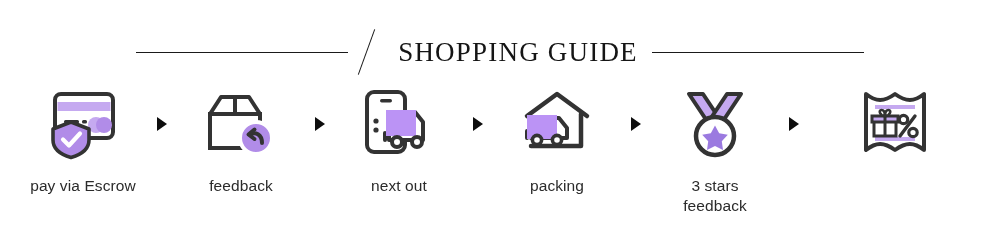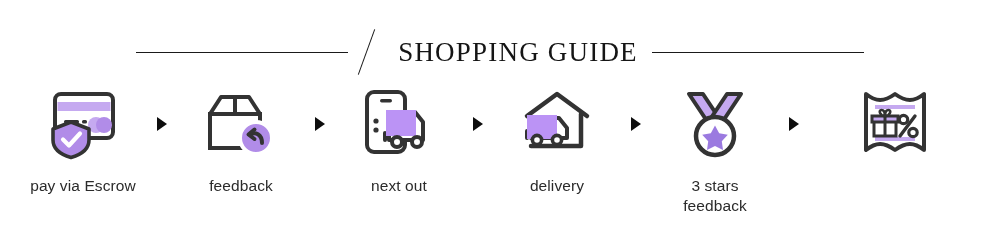--- a/index.html
+++ b/index.html
@@ -213,21 +213,21 @@
           <path d="M10 28 L40 6 L70 28" fill="none" stroke="#333333" stroke-width="4.5" stroke-linecap="round" stroke-linejoin="round"></path>
           <path d="M64 26 L64 58 L14 58" fill="none" stroke="#333333" stroke-width="4.5" stroke-linecap="round" stroke-linejoin="round"></path>
 
           <path d="M14 30 L42 30 L50 40 L50 50 L14 50 Z" fill="none" stroke="#333333" stroke-width="4" stroke-linejoin="round"></path>
           <path d="M10 50 L10 43" fill="none" stroke="#333333" stroke-width="4" stroke-linecap="round"></path>
           <rect x="10" y="27" width="30" height="24" fill="#bb93f5"></rect>
           <circle cx="20" cy="52" r="4.6" fill="#ffffff" stroke="#333333" stroke-width="3.6"></circle>
           <circle cx="40" cy="52" r="4.6" fill="#ffffff" stroke="#333333" stroke-width="3.6"></circle>
         </svg>
       </div>
-      <div class="step-label">delivery</div>
+      <div class="step-label">packing</div>
     </div>
 
     <div class="arrow">
         <span class="tri"></span>
       </div>
 
     <div class="step">
       <div class="icon-box">
         <svg width="76" height="72" viewBox="0 0 76 72">
 

